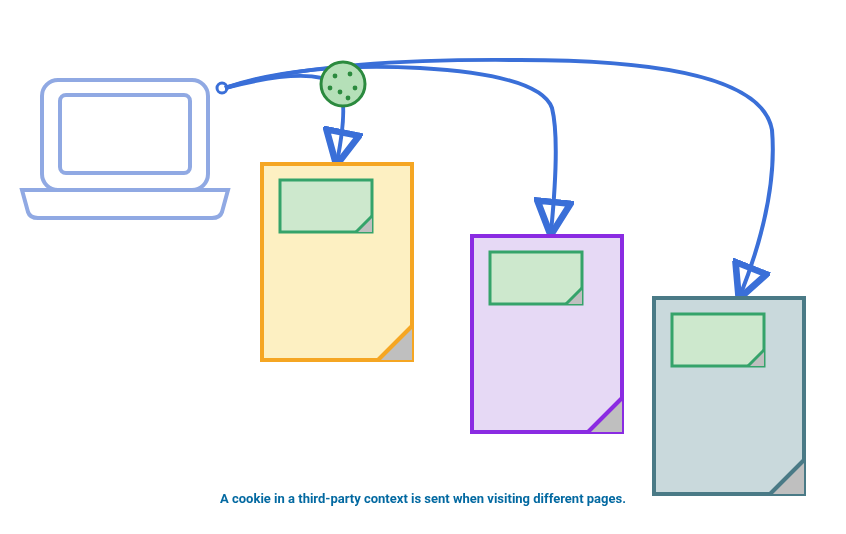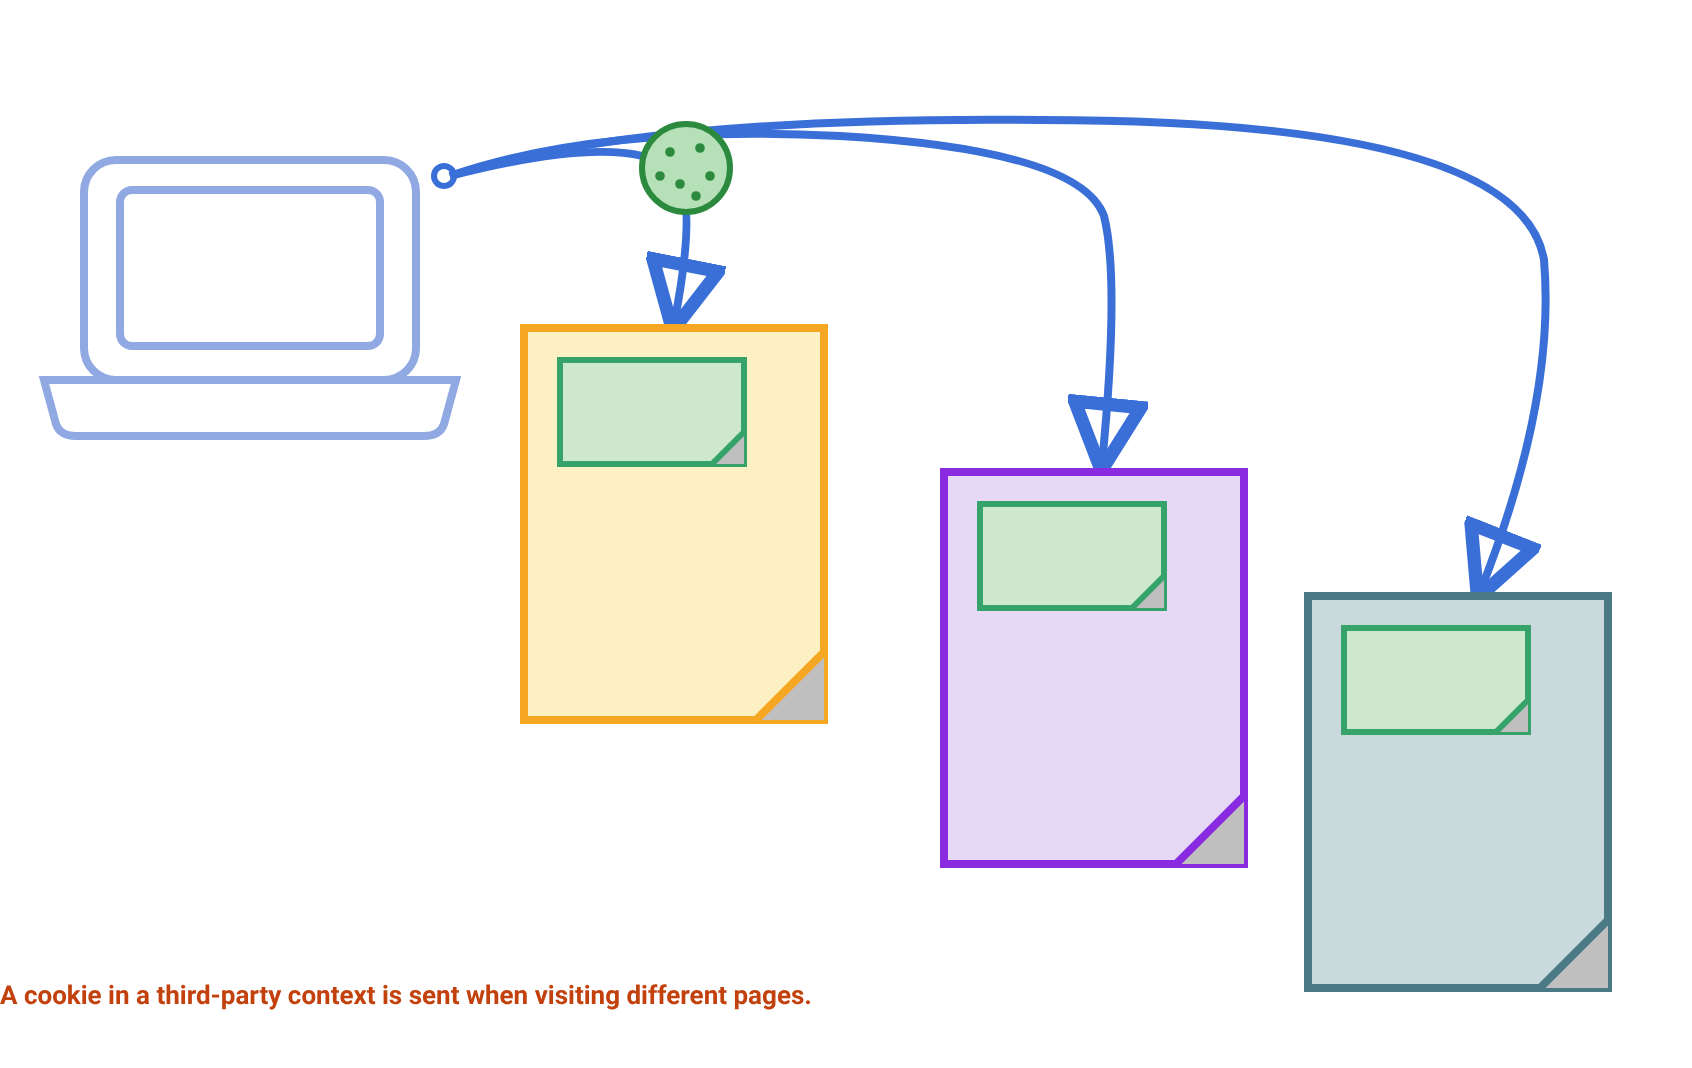--- a/index.html
+++ b/index.html
@@ -1,19 +1,19 @@
 <!DOCTYPE html>
 <html><head>
 <meta charset="utf-8">
 <style>
   html,body{margin:0;padding:0;width:846px;height:534px;background:#fff;
     font-family:-apple-system,BlinkMacSystemFont,"Segoe UI",Roboto,Arial,sans-serif;}
   svg{display:block}
-  .caption{position:absolute;left:0;right:0;bottom:28px;
-    font-size:13px;font-weight:700;color:#c2410c;}
+  .caption{position:absolute;left:0;right:0;bottom:28px;text-align:center;
+    font-size:13px;font-weight:700;color:#0369a1;}
 </style>
 </head>
 <body>
 
 <svg width="846" height="534" viewBox="0 0 846 534">
   <defs>
 
     <marker id="ah" viewBox="0 0 12 12" refX="10" refY="6" markerWidth="10" markerHeight="10" orient="auto">
       <path d="M1 1 L11 6 L1 11 Z" fill="none" stroke="#3a6fd8" stroke-width="2"></path>
     </marker>

